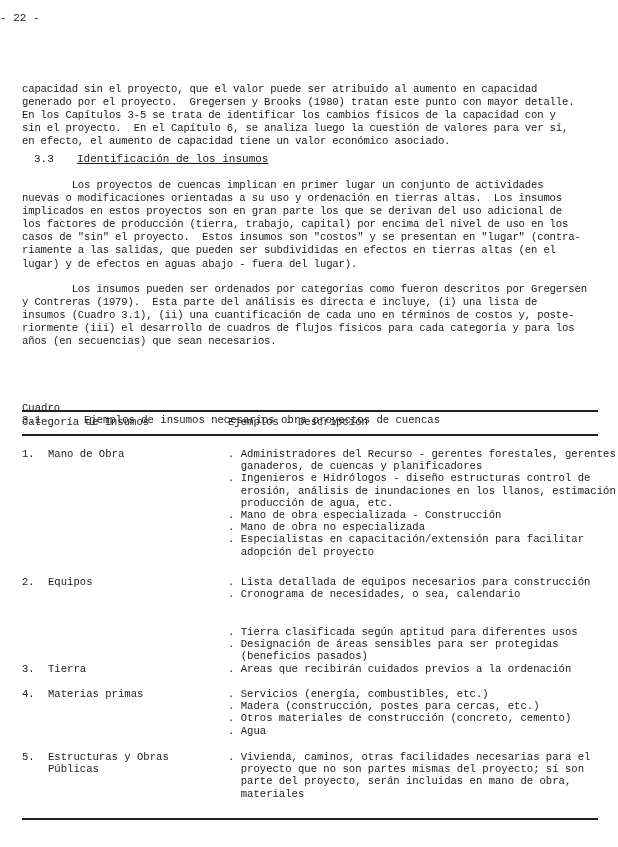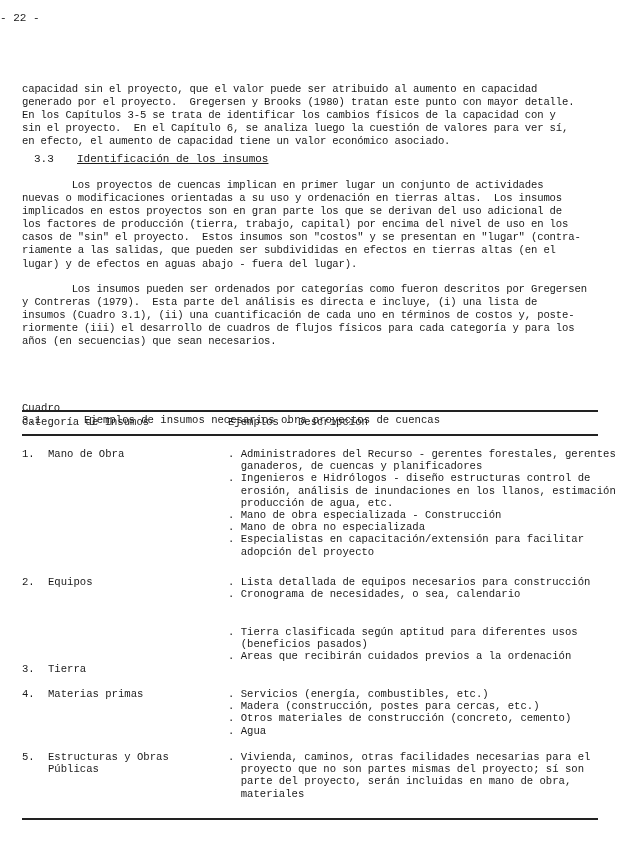--- a/index.html
+++ b/index.html
@@ -73,20 +73,21 @@
       <div>  adopción del proyecto</div>
     </div>
     <div class="abs row cat" style="top: 576px;"><span class="n">2.</span><span>Equipos</span></div>
     <div class="abs row desc" style="top: 576px;">
       <div>. Lista detallada de equipos necesarios para construcción</div>
       <div>. Cronograma de necesidades, o sea, calendario</div>
     </div>
     <div class="abs row cat" style="top: 626px; margin-top: 37px;"><span class="n">3.</span><span>Tierra</span></div>
     <div class="abs row desc" style="top: 626px;">
       <div>. Tierra clasificada según aptitud para diferentes usos</div>
+      <div>. Designación de áreas sensibles para ser protegidas</div>
       <div>  (beneficios pasados)</div>
       <div>. Areas que recibirán cuidados previos a la ordenación</div>
     </div>
     <div class="abs row cat" style="top: 688px;"><span class="n">4.</span><span>Materias primas</span></div>
     <div class="abs row desc" style="top: 688px;">
       <div>. Servicios (energía, combustibles, etc.)</div>
       <div>. Madera (construcción, postes para cercas, etc.)</div>
       <div>. Otros materiales de construcción (concreto, cemento)</div>
       <div>. Agua</div>
     </div>

